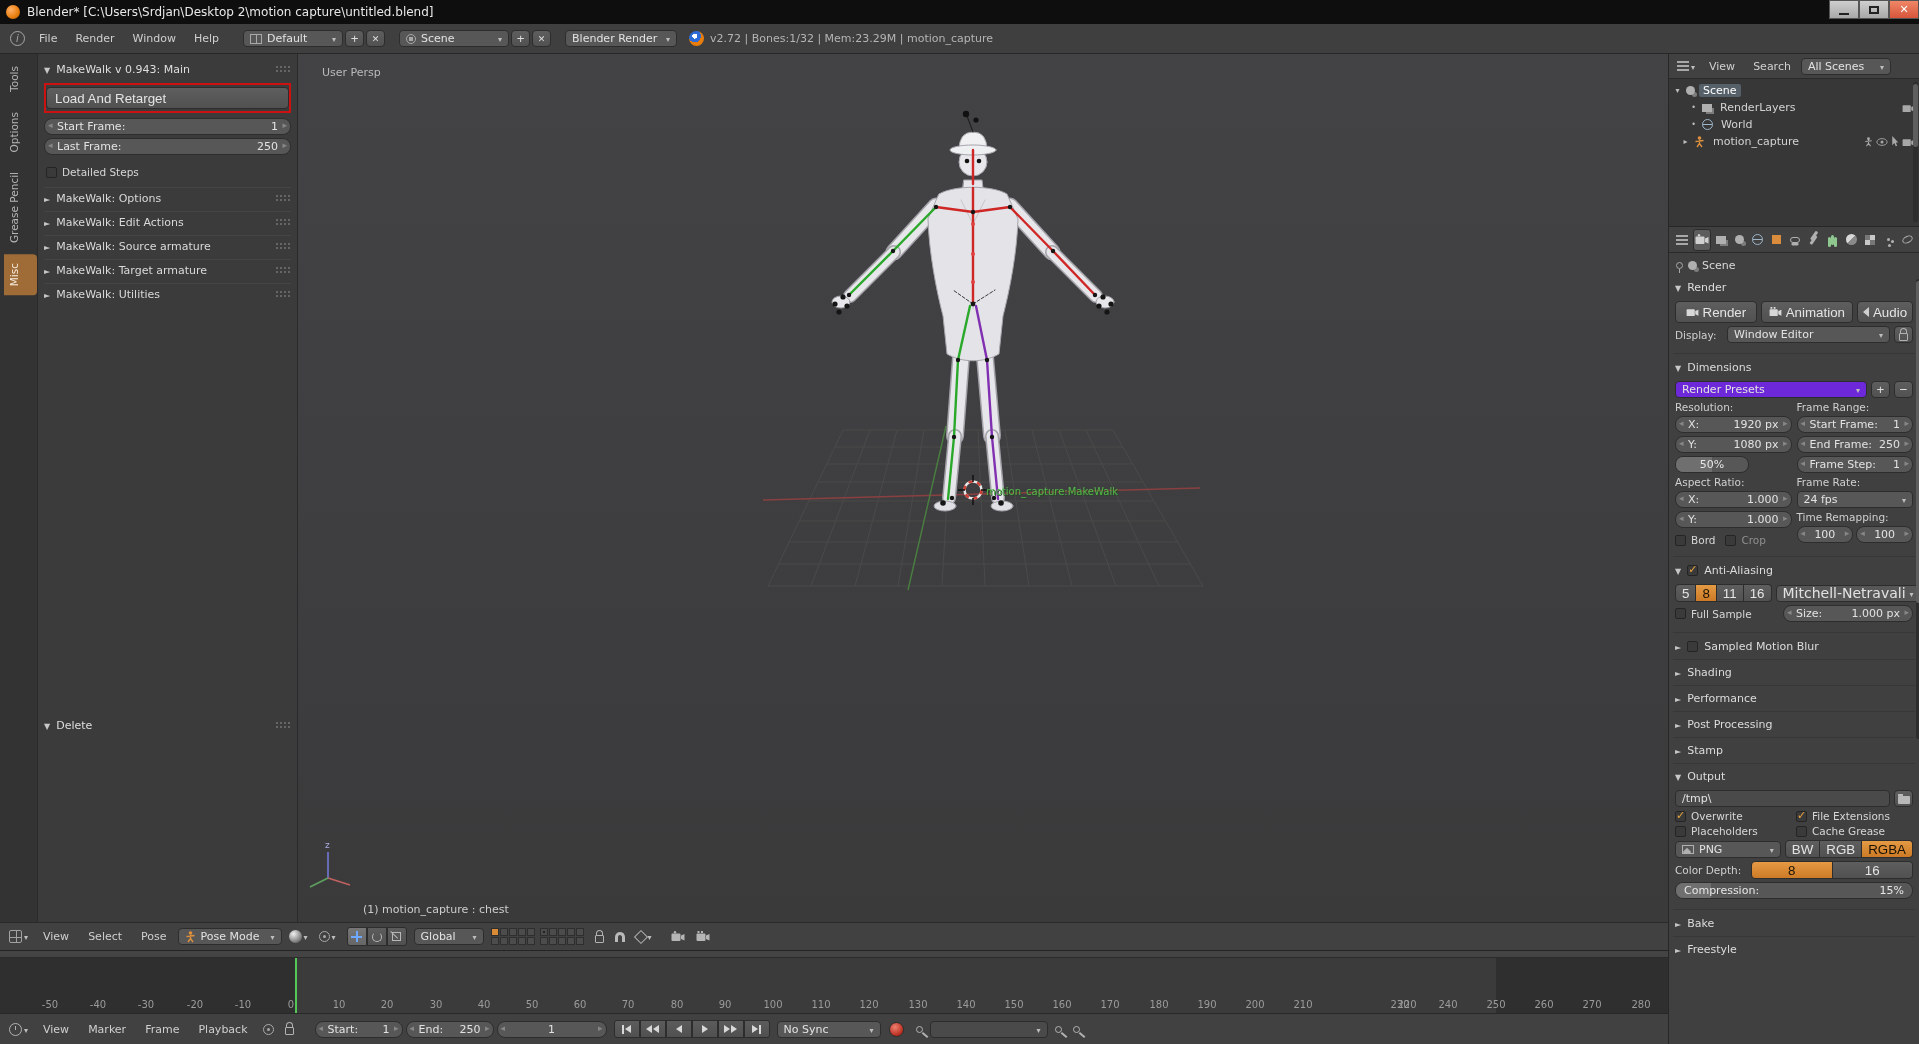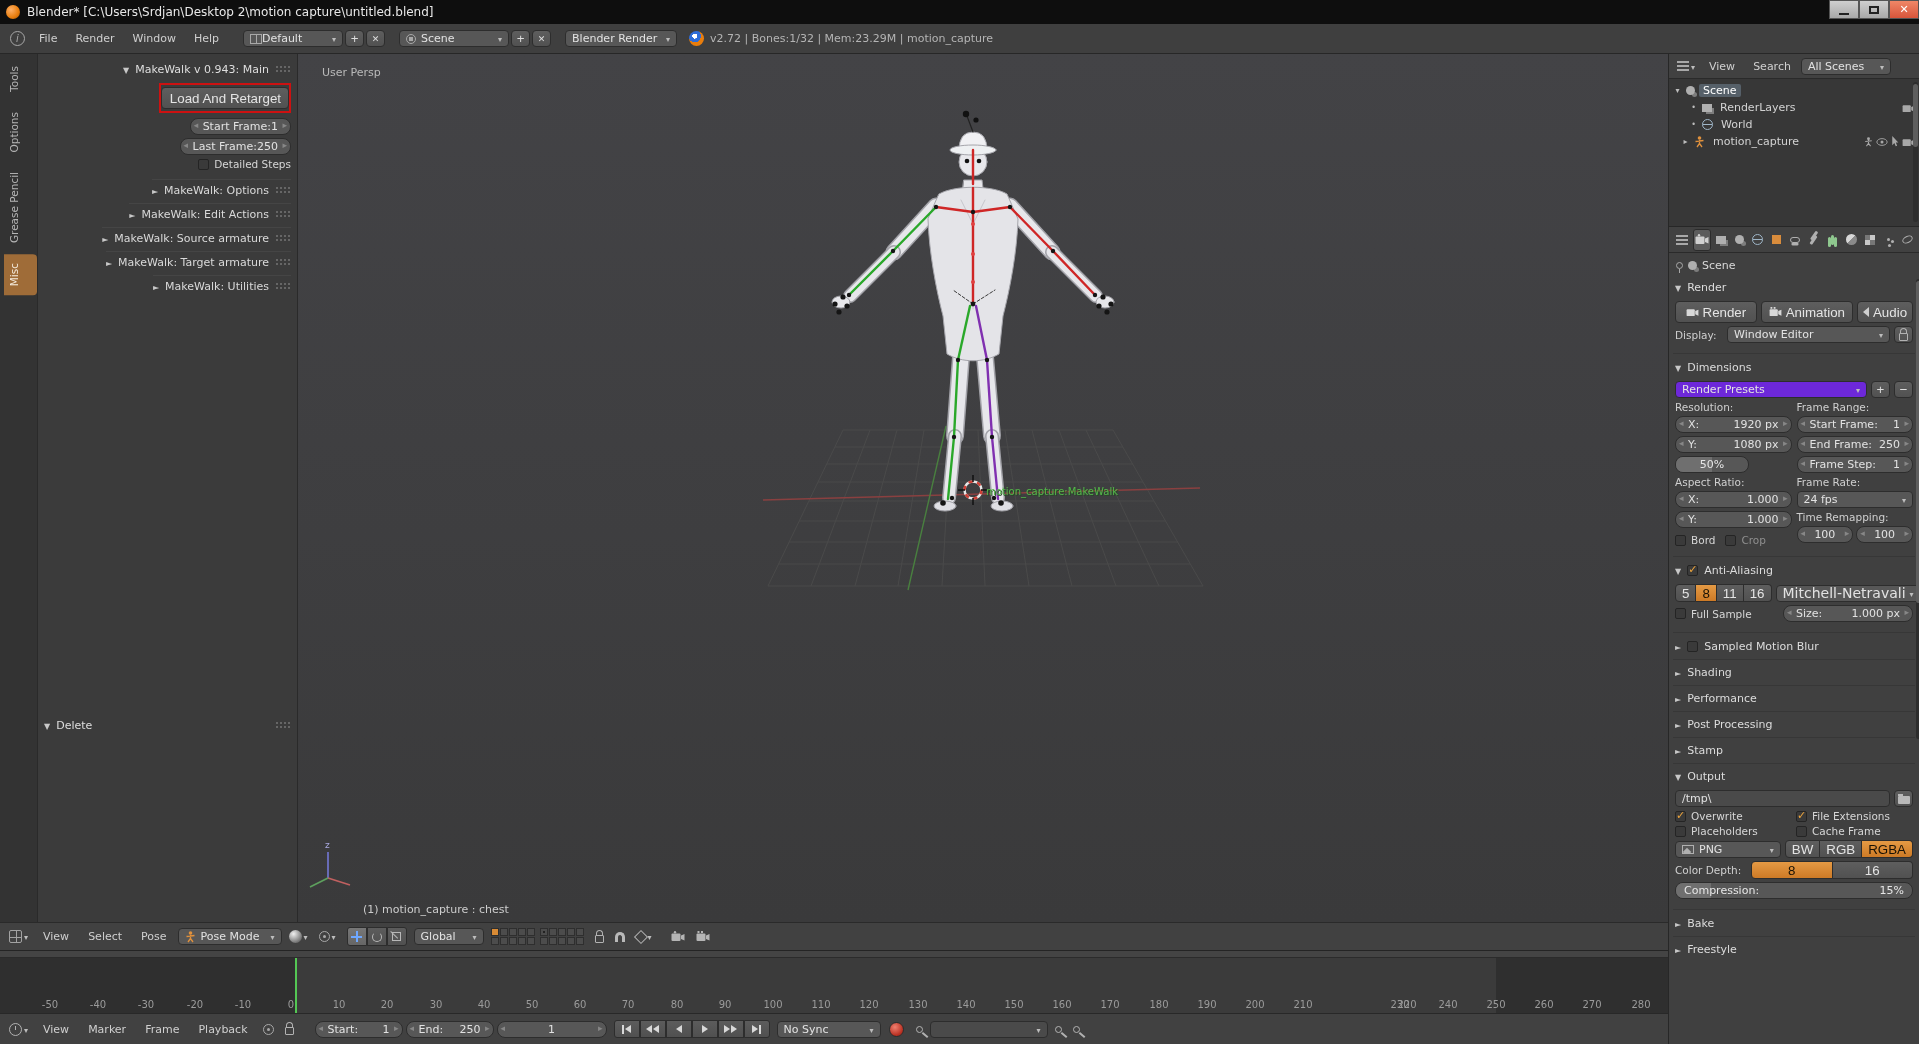--- a/index.html
+++ b/index.html
@@ -83,21 +83,21 @@
   #scene-svg { position:absolute; left:298px; top:0; }
   .vp-label { position:absolute; color:#b9b9b9; font-size:11px; }
   
   #toolshelf { position:absolute; left:0; top:0; bottom:0; width:298px; display:flex;
     background:#3b3b3b; border-right:1px solid #2a2a2a; }
   .ts-tabs { width:38px; background:#333333; border-right:1px solid #2a2a2a; display:flex;
     flex-direction:column; align-items:stretch; padding-top:2px; }
   .vtab { writing-mode:vertical-rl; transform:rotate(180deg); color:#b5b5b5; font-size:10.5px;
     padding:9px 4px; margin:1px 0 1px 4px; border-radius:4px 0 0 4px; }
   .vtab.active { background:#9f6c38; color:#f5ecdf; }
-  .ts-body { flex:1; position:relative; padding:4px 6px; display:flex; flex-direction:column; gap:3px;align-items:flex-end; }
+  .ts-body { flex:1; position:relative; padding:4px 6px; display:flex; flex-direction:column; gap:3px; }
   .ts-phdr { display:flex; align-items:center; gap:6px; height:22px; color:#dedede; }
   .load-wrap { position:relative; padding:4px 2px; margin:0 0 2px 0; }
   .red-box { position:absolute; inset:0; border:2px solid #cc1111; }
   .btn.wfull { width:100%; height:22px; justify-content:flex-start; padding-left:8px; }
   .ts-cpanel { display:flex; align-items:center; gap:6px; height:21px; color:#d9d9d9;
     border-top:1px solid #454545; }
   #delete-panel { position:absolute; left:6px; right:6px; top:660px; display:flex;
     align-items:center; gap:6px; height:22px; color:#dedede; }
   
   .ed-header { display:flex; align-items:center; gap:3px; background:#414141;
@@ -239,21 +239,21 @@
 
 <div id="menubar">
   <span class="ed-icon">
       <span class="i-info"></span>
     </span>
   <span class="hmenu">File</span>
   <span class="hmenu">Render</span>
   <span class="hmenu">Window</span>
   <span class="hmenu">Help</span>
   <div class="dd" style="width:100px;margin-left:14px">
-    <span style="display:inline-flex;align-items:center">
+    <span style="display:inline-flex;gap:5px;align-items:center">
         <span class="i-layout"></span>
         <span>Default</span>
       </span>
       <span class="ddar"></span>
   </div>
   <button class="btn sqbtn plus"></button>
   <button class="btn sqbtn xx"></button>
   <div class="dd" style="width:110px;margin-left:12px">
     <span style="display:inline-flex;gap:5px;align-items:center">
         <span class="i-scenedot"></span>
@@ -437,21 +437,21 @@
           <span>Start Frame:</span>
           <span>1</span>
           <span class="nfr"></span>
         </div>
         <div class="numfield">
           <span class="nfl"></span>
           <span>Last Frame:</span>
           <span>250</span>
           <span class="nfr"></span>
         </div>
-        <div class="chkrow" style="margin:0 0 6px 2px">
+        <div class="chkrow" style="margin:8px 0 6px 2px">
           <span class="chk"></span>
           <span>Detailed Steps</span>
         </div>
         <div class="ts-cpanel">
           <span class="tri-col"></span>
           <span>MakeWalk: Options</span>
           <span class="grip"></span>
         </div>
         <div class="ts-cpanel">
           <span class="tri-col"></span>
@@ -1037,21 +1037,21 @@
               <span>File Extensions</span>
           </span>
         </div>
         <div class="prow">
           <span class="chkrow grow">
             <span class="chk"></span>
               <span>Placeholders</span>
           </span>
           <span class="chkrow grow">
             <span class="chk"></span>
-              <span>Cache Frame</span>
+              <span>Cache Grease</span>
           </span>
         </div>
         <div class="prow">
           <div class="dd grow">
             <span style="display:inline-flex;gap:5px;align-items:center">
                 <span class="i-img"></span>
                 <span>PNG</span>
               </span>
               <span class="ddar"></span>
           </div>

